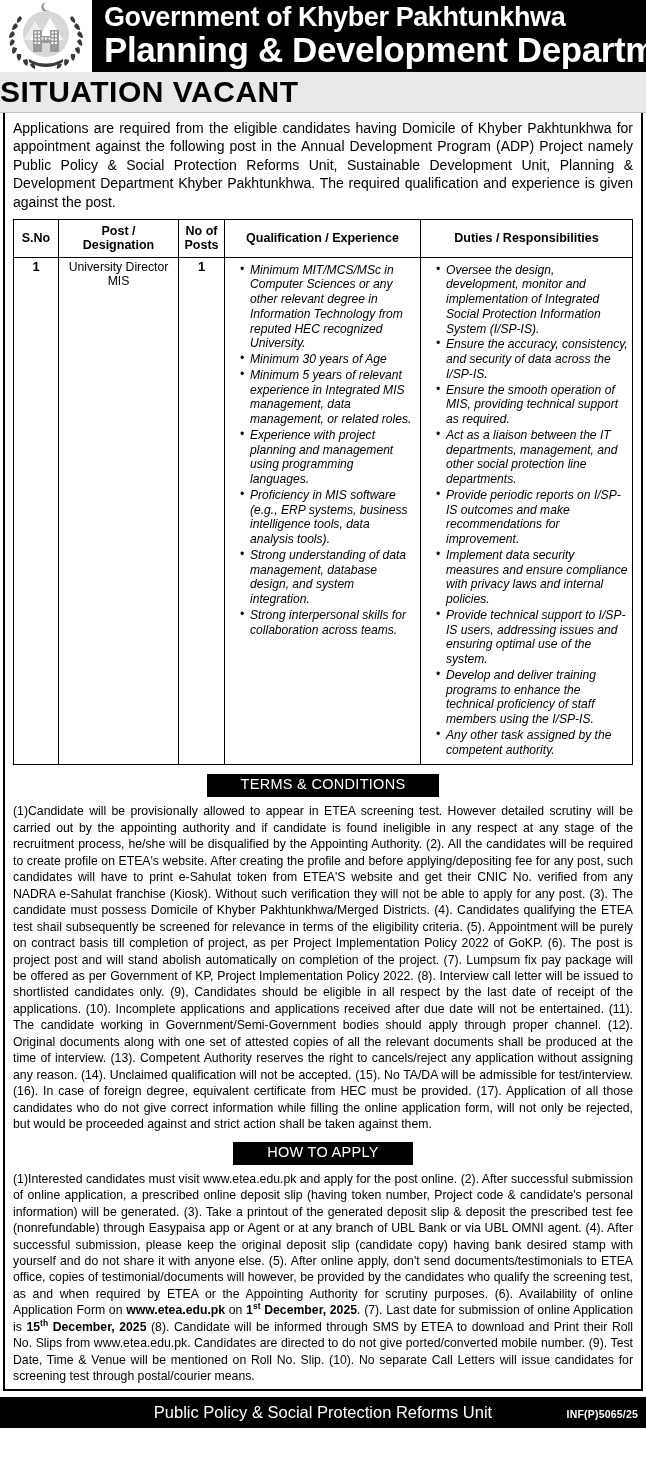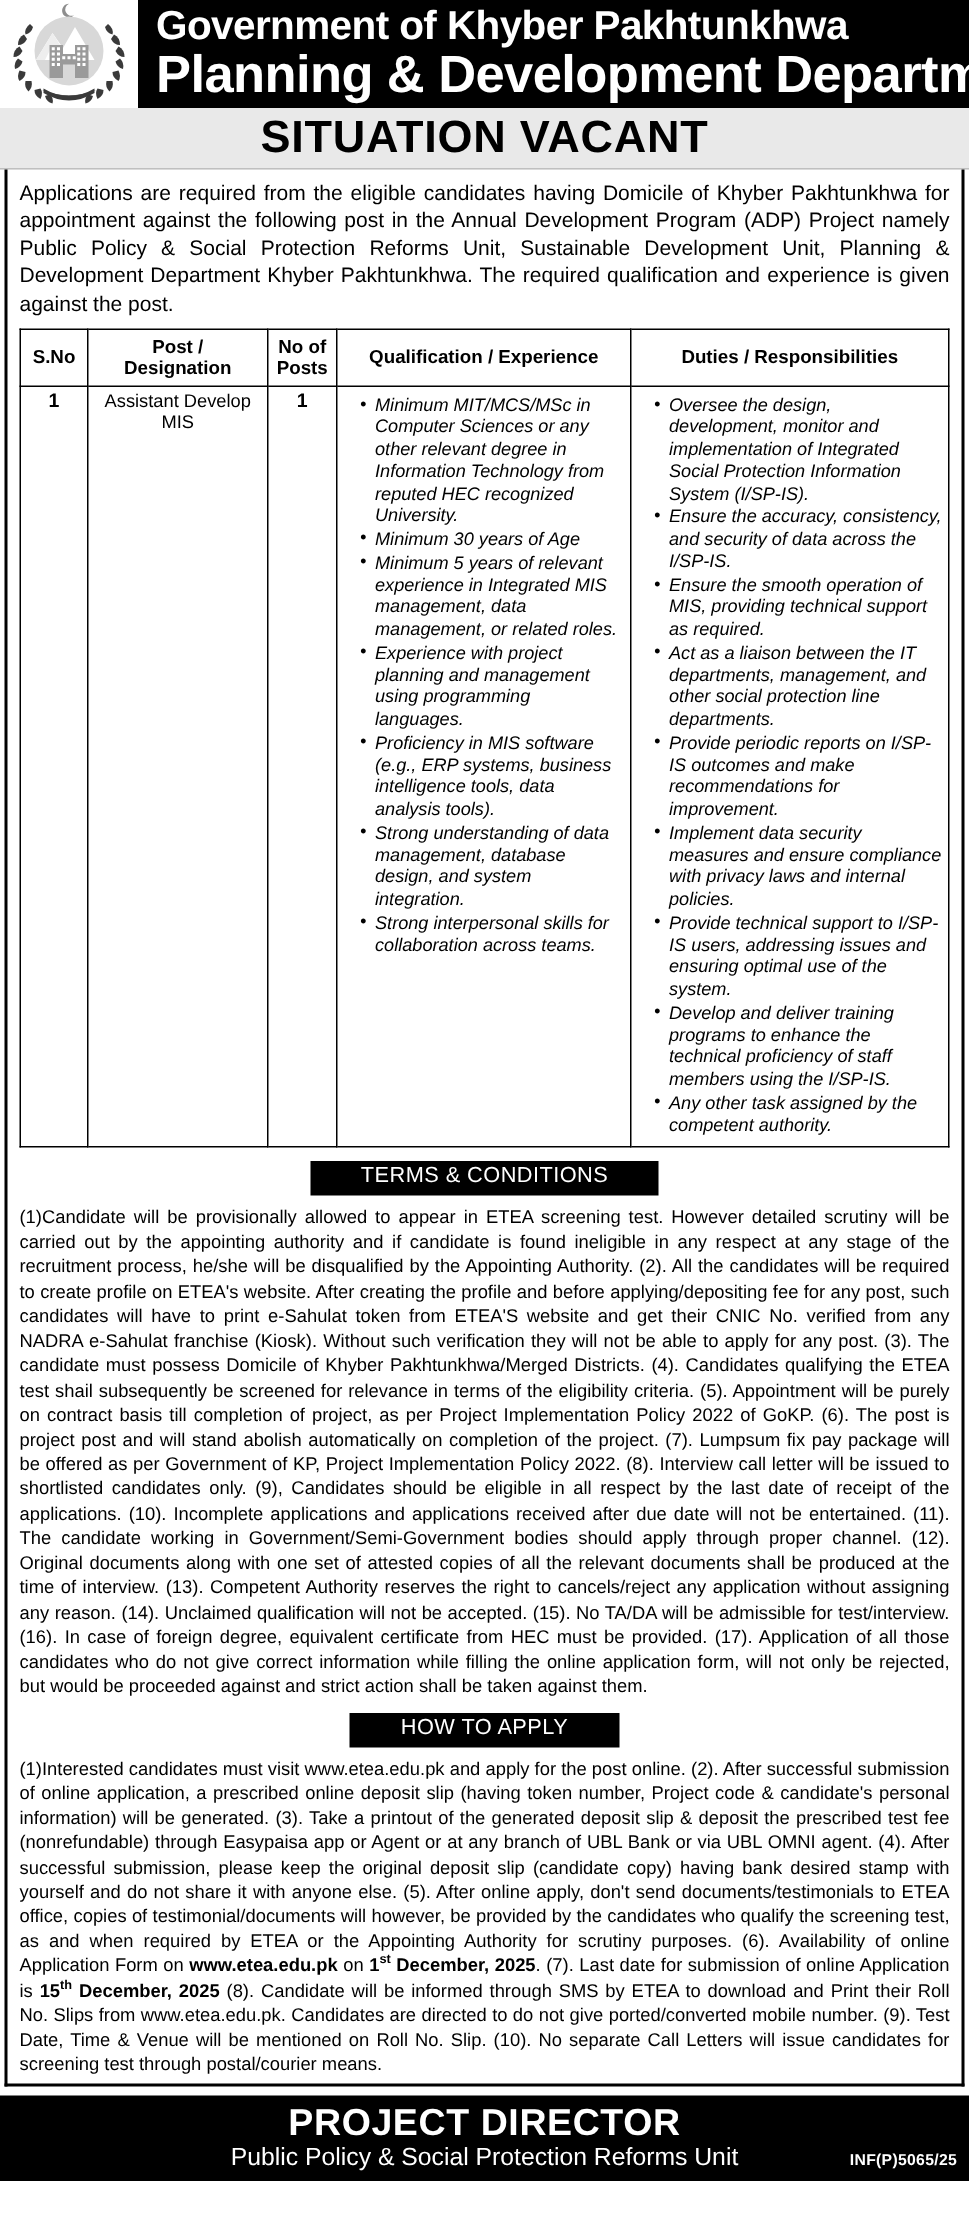--- a/index.html
+++ b/index.html
@@ -55,21 +55,20 @@
     line-height: 1.02;
     letter-spacing: -0.4px;
     transform: scaleX(1.0);
     white-space: nowrap;
   }
   .header-line.l2 { font-size: 35px; }
 
   
   .sv-wrap {
     background: #e9e9e9;
-    text-align: center;
     padding: 5px 0 4px 0;
     border-bottom: 1px solid #bfbfbf;
   }
   .sv-title {
     font-size: 30px;
     font-weight: bold;
     letter-spacing: 0.5px;
     color: #000;
     line-height: 1.02;
   }
@@ -305,21 +304,21 @@
             <span>Posts</span>
           </th>
           <th>Qualification / Experience</th>
           <th>Duties / Responsibilities</th>
         </tr>
       </thead>
       <tbody>
         <tr>
           <td class="c-sno">1</td>
           <td class="c-post">
-            <span>Assistant Develop</span><br>
+            <span>University Director</span><br>
             <span>MIS</span>
           </td>
           <td class="c-num">1</td>
           <td class="c-list">
             <ul class="blist">
                 <li>Minimum MIT/MCS/MSc in Computer Sciences or any other relevant degree in Information Technology from reputed HEC recognized University.</li>
                 <li>Minimum 30 years of Age</li>
                 <li>Minimum 5 years of relevant experience in Integrated MIS management, data management, or related roles.</li>
                 <li>Experience with project planning and management using programming languages.</li>
                 <li>Proficiency in MIS software (e.g., ERP systems, business intelligence tools, data analysis tools).</li>
@@ -350,18 +349,17 @@
     <p class="para">(1)Candidate will be provisionally allowed to appear in ETEA screening test. However detailed scrutiny will be carried out by the appointing authority and if candidate is found ineligible in any respect at any stage of the recruitment process, he/she will be disqualified by the Appointing Authority. (2). All the candidates will be required to create profile on ETEA's website. After creating the profile and before applying/depositing fee for any post, such candidates will have to print e-Sahulat token from ETEA'S website and get their CNIC No. verified from any NADRA e-Sahulat franchise (Kiosk). Without such verification they will not be able to apply for any post. (3). The candidate must possess Domicile of Khyber Pakhtunkhwa/Merged Districts. (4). Candidates qualifying the ETEA test shail subsequently be screened for relevance in terms of the eligibility criteria. (5). Appointment will be purely on contract basis till completion of project, as per Project Implementation Policy 2022 of GoKP. (6). The post is project post and will stand abolish automatically on completion of the project. (7). Lumpsum fix pay package will be offered as per Government of KP, Project Implementation Policy 2022. (8). Interview call letter will be issued to shortlisted candidates only. (9), Candidates should be eligible in all respect by the last date of receipt of the applications. (10). Incomplete applications and applications received after due date will not be entertained. (11). The candidate working in Government/Semi-Government bodies should apply through proper channel. (12). Original documents along with one set of attested copies of all the relevant documents shall be produced at the time of interview. (13). Competent Authority reserves the right to cancels/reject any application without assigning any reason. (14). Unclaimed qualification will not be accepted. (15). No TA/DA will be admissible for test/interview. (16). In case of foreign degree, equivalent certificate from HEC must be provided. (17). Application of all those candidates who do not give correct information while filling the online application form, will not only be rejected, but would be proceeded against and strict action shall be taken against them.</p>
 
     <div class="section-bar-wrap">
       <span class="section-bar">HOW TO APPLY</span>
     </div>
     <p class="para"><span>(1)Interested candidates must visit www.etea.edu.pk and apply for the post online. (2). After successful submission of online application, a prescribed online deposit slip (having token number, Project code &amp; candidate's personal information) will be generated. (3). Take a printout of the generated deposit slip &amp; deposit the prescribed test fee (nonrefundable) through Easypaisa app or Agent or at any branch of UBL Bank or via UBL OMNI agent. (4). After successful submission, please keep the original deposit slip (candidate copy) having bank desired stamp with yourself and do not share it with anyone else. (5). After online apply, don't send documents/testimonials to ETEA office, copies of testimonial/documents will however, be provided by the candidates who qualify the screening test, as and when required by ETEA or the Appointing Authority for scrutiny purposes. (6). Availability of online Application Form on </span><b>www.etea.edu.pk</b><span> on </span><b><span>1</span><sup>st</sup><span> December, 2025</span></b><span>. (7). Last date for submission of online Application is </span><b><span>15</span><sup>th</sup><span> December, 2025</span></b><span> (8). Candidate will be informed through SMS by ETEA to download and Print their Roll No. Slips from www.etea.edu.pk. Candidates are directed to do not give ported/converted mobile number. (9). Test Date, Time &amp; Venue will be mentioned on Roll No. Slip. (10). No separate Call Letters will issue candidates for screening test through postal/courier means.</span></p>
 
   </div>
 
   <div class="footer-band">
-    <div class="footer-title">PROJECT DIRECTOR</div>
     <div class="footer-sub">Public Policy &amp; Social Protection Reforms Unit</div>
     <div class="footer-ref">INF(P)5065/25</div>
   </div>
 
 </div>
 
 </body></html>

